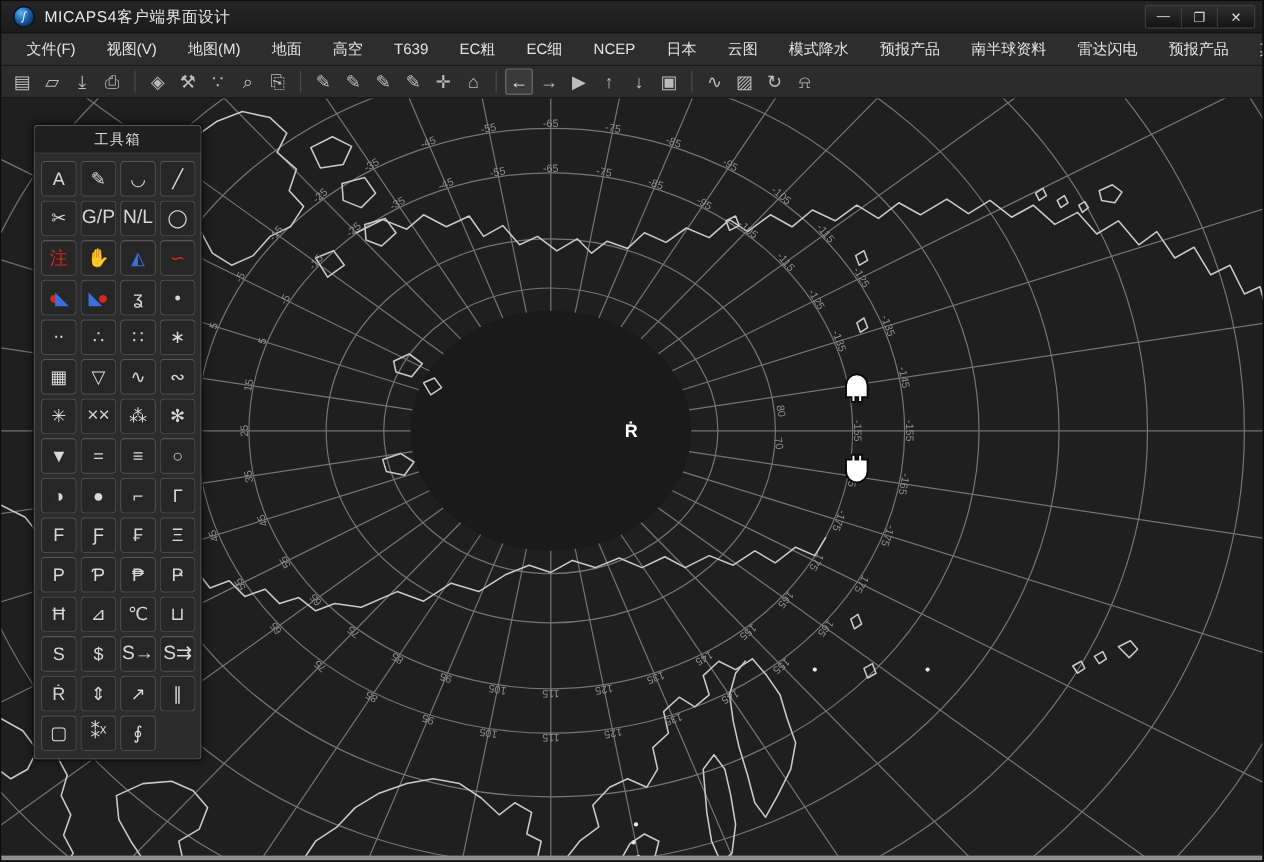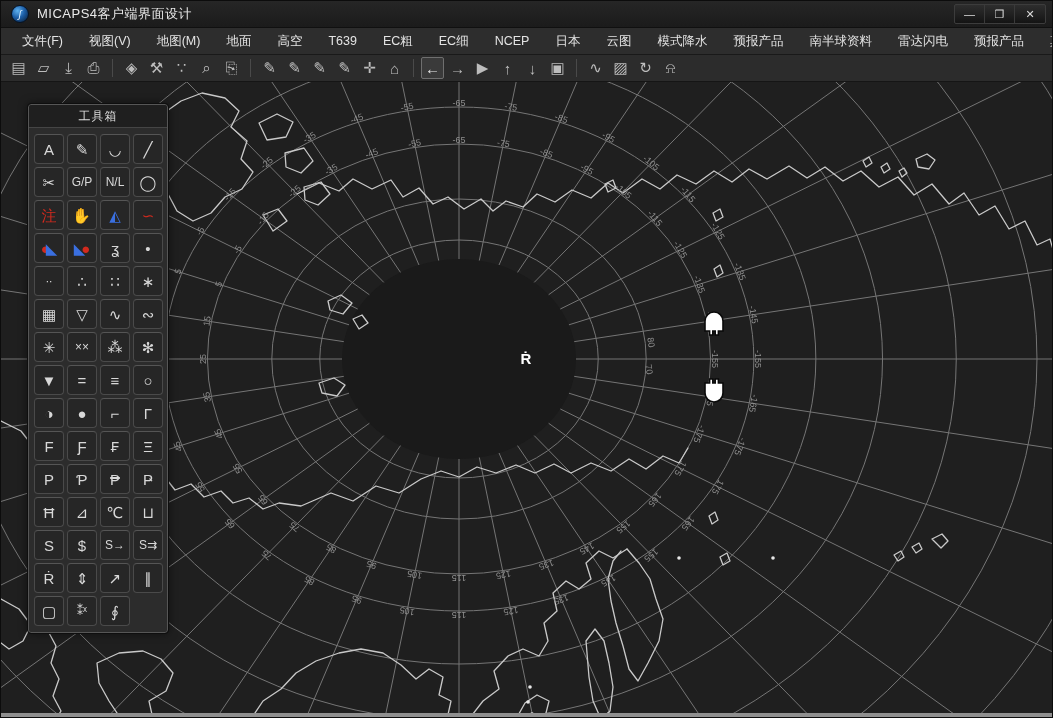--- a/index.html
+++ b/index.html
@@ -44,21 +44,21 @@
     border:1px solid #565656;outline:1px solid #0e0e0e;border-radius:3px;
     box-shadow:0 0 10px rgba(0,0,0,.6);padding-bottom:6px;margin-left:14px;}
   #toolbox-header{height:23px;background:#1f1f1f;border-bottom:1px solid #454545;
     border-radius:3px 3px 0 0;display:flex;align-items:center;justify-content:center;
     color:#dcdcdc;font-size:12px;letter-spacing:1px;}
   #toolbox-grid{display:grid;grid-template-columns:repeat(4,30px);gap:3px;padding:6px 0 0 5px;}
   .tool{width:30px;height:30px;background:#262626;border:1px solid #4a4a4a;border-top-color:#555;
     border-radius:4px;display:flex;align-items:center;justify-content:center;
     color:#d8d8d8;font-size:15px;line-height:1;}
   .tool .g2{margin-left:-4px;}
-  .tool.small{font-size:12px;letter-spacing:0;}
+  .tool.small{font-size:16px;letter-spacing:0;}
   .c-red{color:#d22a1e;}
   .c-blue{color:#3a6fe0;}
 </style>
 </head>
 <body>
 
 <div id="window">
 
   <div id="titlebar">
     <div id="logo">ʃ</div>

